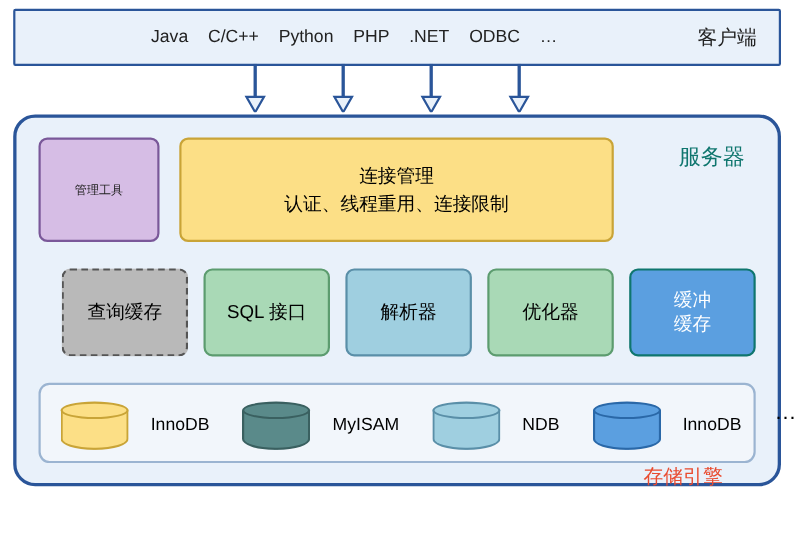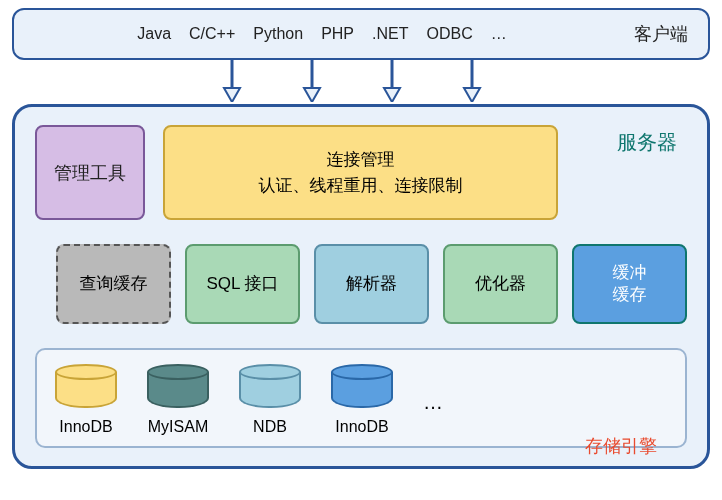--- a/index.html
+++ b/index.html
@@ -1,44 +1,44 @@
 <!DOCTYPE html>
 <html><head>
 <meta charset="utf-8">
 <style>
   * { box-sizing: border-box; margin: 0; padding: 0; }
   body { font-family: "Microsoft YaHei", Arial, sans-serif; background: #fff; width: 722px; height: 500px; position: relative; padding: 8px 12px; }
 
-  .client-box { border: 2px solid #2a5599; border-radius: 12px; background: #e9f1fa; padding: 12px 20px; display: flex; align-items: center; justify-content: space-between; font-size: 16px; color: #222; }
+  .client-box { border: 2px solid #2a5599; border-radius: 2px; background: #e9f1fa; padding: 12px 20px; display: flex; align-items: center; justify-content: space-between; font-size: 16px; color: #222; }
   .client-langs { display: flex; gap: 18px; flex: 1; justify-content: center; }
   .client-title { font-size: 18px; margin-left: 24px; }
 
   .arrows-row { position: relative; height: 44px; }
   .arrow { position: absolute; top: -2px; }
   .arrow svg { display: block; }
 
   .server-box { border: 3px solid #2a5599; border-radius: 20px; background: #e9f1fa; padding: 18px 20px 18px 20px; position: relative; }
   .server-label { position: absolute; right: 30px; top: 22px; color: #0f766e; font-size: 20px; margin-left: 40px; }
 
   .row1 { display: flex; gap: 18px; align-items: stretch; margin-bottom: 24px; }
-  .mgmt-tool { background: #d6bde5; border: 2px solid #7a5899; border-radius: 8px; width: 110px; display: flex; align-items: center; justify-content: center; font-size: 18px; color: #222; }
+  .mgmt-tool { background: #d6bde5; border: 2px solid #7a5899; border-radius: 8px; width: 110px; display: flex; align-items: center; justify-content: center; font-size: 11px; color: #222; }
   .conn-mgr { background: #fcdf86; border: 2px solid #c9a437; border-radius: 8px; flex: 1; display: flex; flex-direction: column; align-items: center; justify-content: center; font-size: 17px; padding: 20px 8px; line-height: 1.5; max-width: 395px; }
 
   .row2 { display: flex; gap: 14px; margin-bottom: 24px; }
   .comp { border-radius: 8px; flex: 1; display: flex; align-items: center; justify-content: center; font-size: 17px; padding: 16px 6px; text-align: center; line-height: 1.3; }
   .query-cache { background: #b9b9b9; border: 2px dashed #555; margin-left: 21px; }
   .sql-if { background: #a9d9b6; border: 2px solid #5c9c6f; }
   .parser { background: #9fcfe0; border: 2px solid #5a8fa8; }
   .optimizer { background: #a9d9b6; border: 2px solid #5c9c6f; }
   .buffer { background: #5b9fe0; border: 2px solid #0f766e; color: #fff; }
 
   .storage-box { background: #f2f6fb; border: 2px solid #9bb4d1; border-radius: 10px; padding: 14px 18px 10px 18px; position: relative; display: flex; align-items: center; }
   .storage-label { position: absolute; right: 28px; top: 50%; transform: translateY(-50%); color: #e94b2f; font-size: 18px; margin-top: 48px; }
   .engines { display: flex; gap: 30px; align-items: flex-end; }
-  .engine { display: flex; flex-direction: column; align-items: center; gap: 10px; }
+  .engine { display: flex; flex-direction: row; align-items: center; gap: 20px; }
   .engine-label { font-size: 16px; }
   .ellipsis-eng { font-size: 20px; padding-bottom: 22px; }
   .cyl { position: relative; width: 62px; height: 44px; }
   .cyl-body { position: absolute; top: 8px; left: 0; right: 0; bottom: 0; border-left: 2px solid; border-right: 2px solid; border-bottom: 2px solid; border-radius: 0 0 30px 30px / 0 0 10px 10px; }
   .cyl-top { position: absolute; top: 0; left: 0; right: 0; height: 16px; border: 2px solid; border-radius: 50%; }
   .cyl-innodb .cyl-body { background: #fcdf86; border-color: #c9a437; }
   .cyl-innodb .cyl-top { background: #fcdf86; border-color: #c9a437; }
   .cyl-myisam .cyl-body { background: #5a8a8a; border-color: #3a6060; }
   .cyl-myisam .cyl-top { background: #5a8a8a; border-color: #3a6060; }
   .cyl-ndb .cyl-body { background: #9fcfe0; border-color: #5a8fa8; }

